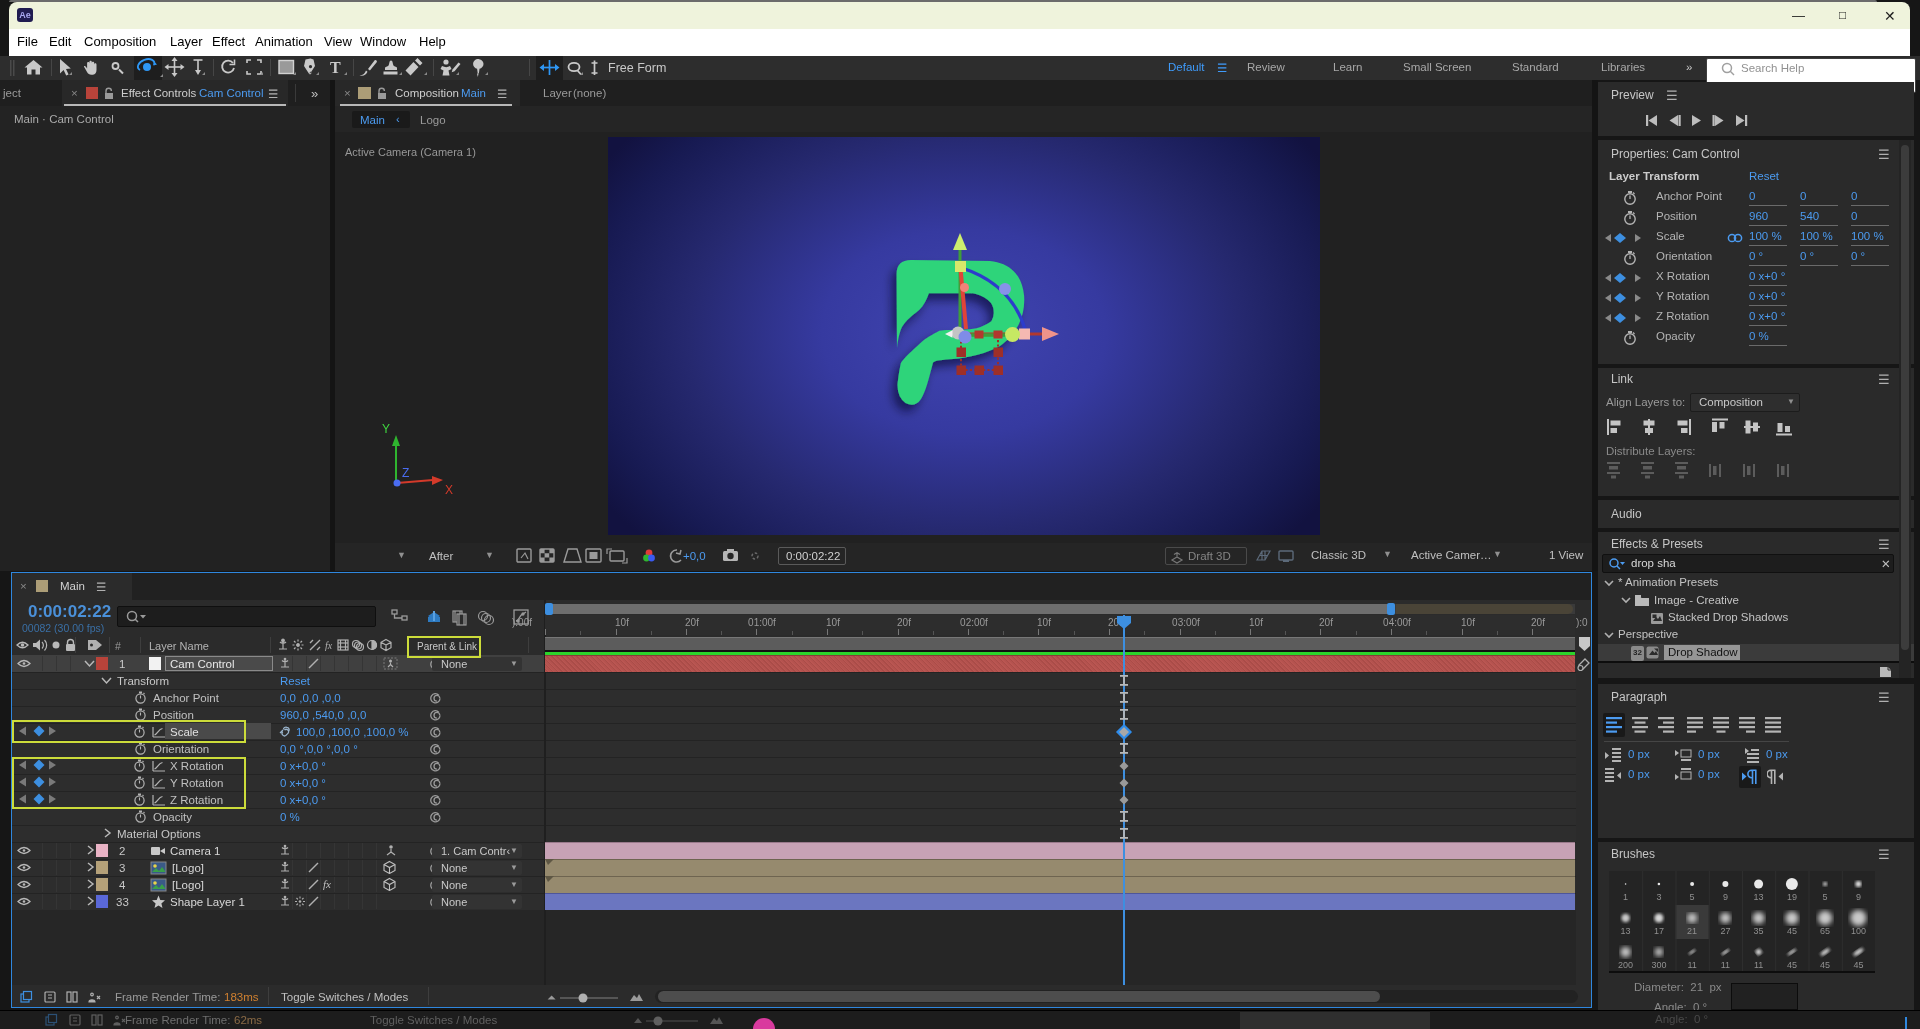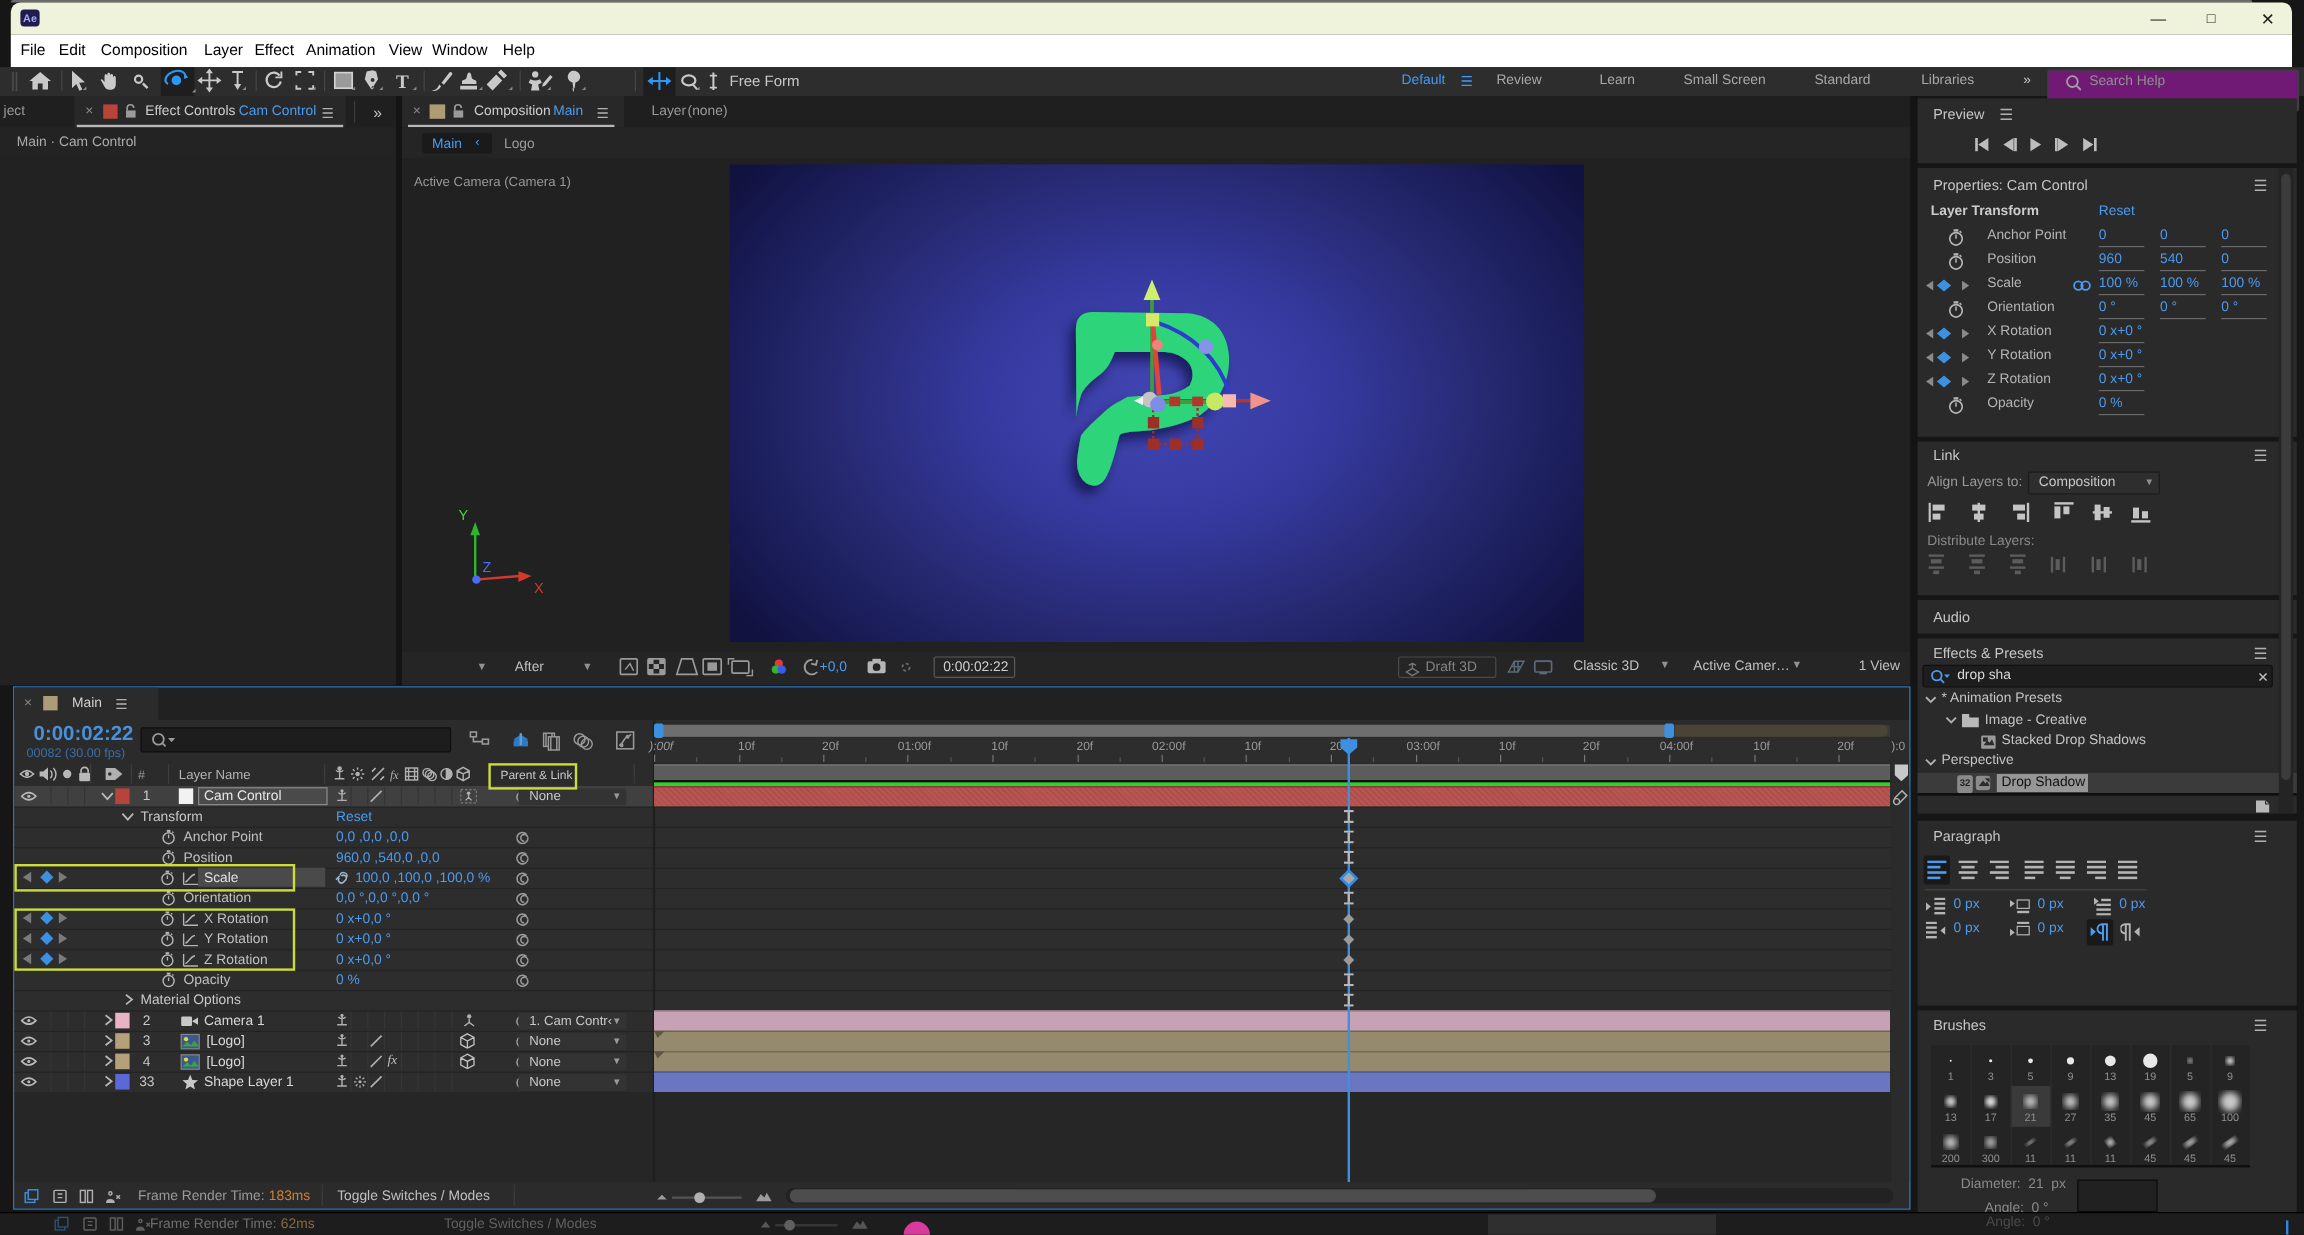--- a/index.html
+++ b/index.html
@@ -10,21 +10,21 @@
 #topline { left:9px; top:0; width:1868px; height:2px; background:#6b6b6b; border-radius:2px 2px 0 0; }
 #titlebar { left:9px; top:2px; width:1901px; height:27px; background:#eff3dc; border-radius:8px 8px 0 0; }
 #aeicon { left:8px; top:6px; width:16px; height:14px; background:#201c51; border-radius:3px;
   color:#a9a9f2; font-size:9px; font-weight:bold; text-align:center; line-height:14px; }
 #titletext { left:31px; top:7px; color:#1d1d1d; font-size:12.4px; }
 .winbtn { top:6px; color:#1d1d1d; font-size:13px; }
 #menubar { left:9px; top:29px; width:1901px; height:27px; background:#ffffff; }
 .menu { position:absolute; top:5px; color:#000; font-size:13px; }
 #toolbar { left:0; top:56px; width:1920px; height:24px; background:#2d2d2d; }
 .wstab { position:absolute; top:5px; font-size:11.5px; color:#a8a8a8; }
-#searchhelp { position:absolute; left:1706px; top:2px; width:210px; height:35px; background:#701a75; border:1px solid #3e3e3e; border-radius:2px; }
+#searchhelp { position:absolute; left:1706px; top:2px; width:210px; height:35px; background:#ffffff; border:1px solid #3e3e3e; border-radius:2px; }
 .panel { position:absolute; background:#232323;padding-left:28px; }
 .tabtxt { position:absolute; font-size:11.5px; color:#9a9a9a; }
 .white { color:#cecece; }
 .blue { color:#4c9bf0; }
 #canvas { position:absolute; left:273px; top:57px; width:712px; height:398px;
   background:radial-gradient(ellipse 430px 310px at 50% 49%, #4145b2 0%, #363aa0 33%, #262970 64%, #171a52 88%, #121240 100%); }
 .rpanel { position:absolute; left:1598px; width:316px; background:#2a2a2a; }
 .ptitle { position:absolute; left:13px; color:#c6c6c6; font-size:12px; }
 .hamb { position:absolute; color:#b0b0b0; font-size:13px; }
 .rlabel { position:absolute; font-size:11.5px; color:#b4b4b4; }
@@ -1211,21 +1211,21 @@
   <div class="abs" style="left:420px;top:322px;width:90px;height:14px;background:#333333;border-radius:2px;">
         <span class="tl" style="left:9px;top:0.5px;color:#c8c8c8;font-size:11px;">None</span>
         <span class="tl" style="left:78px;top:2px;color:#9a9a9a;font-size:8px;">▼</span>
       </div>
   <div class="abs" style="left:533px;top:31px;width:1030px;height:10px;background:#3a3a3a;"></div>
   <div class="abs" style="left:536px;top:31px;width:844px;height:10px;background:#6e6e6e;"></div>
   <div class="abs" style="left:533px;top:30px;width:8px;height:12px;background:#3d8fe0;border-radius:2px;"></div>
   <div class="abs" style="left:1375px;top:30px;width:8px;height:12px;background:#3d8fe0;border-radius:2px;"></div>
   <div class="abs" style="left:1384px;top:31px;width:177px;height:10px;background:#4a4437;border-radius:0 5px 5px 0;"></div>
   <div class="abs" style="left:533px;top:42px;width:1030px;height:20px;background:#2d2d2d;"></div>
-  <div class="tl" style="left:519px;top:44px;width:40px;text-align:center;color:#9a9a9a;font-size:10px;font-style:italic;">):00f</div>
+  <div class="tl" style="left:490px;top:44px;width:40px;text-align:center;color:#9a9a9a;font-size:10px;">):00f</div>
   <div class="abs" style="left:533px;top:56px;width:1px;height:6px;background:#777;"></div>
   <div class="abs" style="left:568px;top:58px;width:1px;height:4px;background:#555;"></div>
   <div class="tl" style="left:590px;top:44px;width:40px;text-align:center;color:#9a9a9a;font-size:10px;">10f</div>
   <div class="abs" style="left:604px;top:56px;width:1px;height:6px;background:#777;"></div>
   <div class="abs" style="left:639px;top:58px;width:1px;height:4px;background:#555;"></div>
   <div class="tl" style="left:660px;top:44px;width:40px;text-align:center;color:#9a9a9a;font-size:10px;">20f</div>
   <div class="abs" style="left:674px;top:56px;width:1px;height:6px;background:#777;"></div>
   <div class="abs" style="left:709px;top:58px;width:1px;height:4px;background:#555;"></div>
   <div class="tl" style="left:730px;top:44px;width:40px;text-align:center;color:#9a9a9a;font-size:10px;">01:00f</div>
   <div class="abs" style="left:744px;top:56px;width:1px;height:6px;background:#777;"></div>

